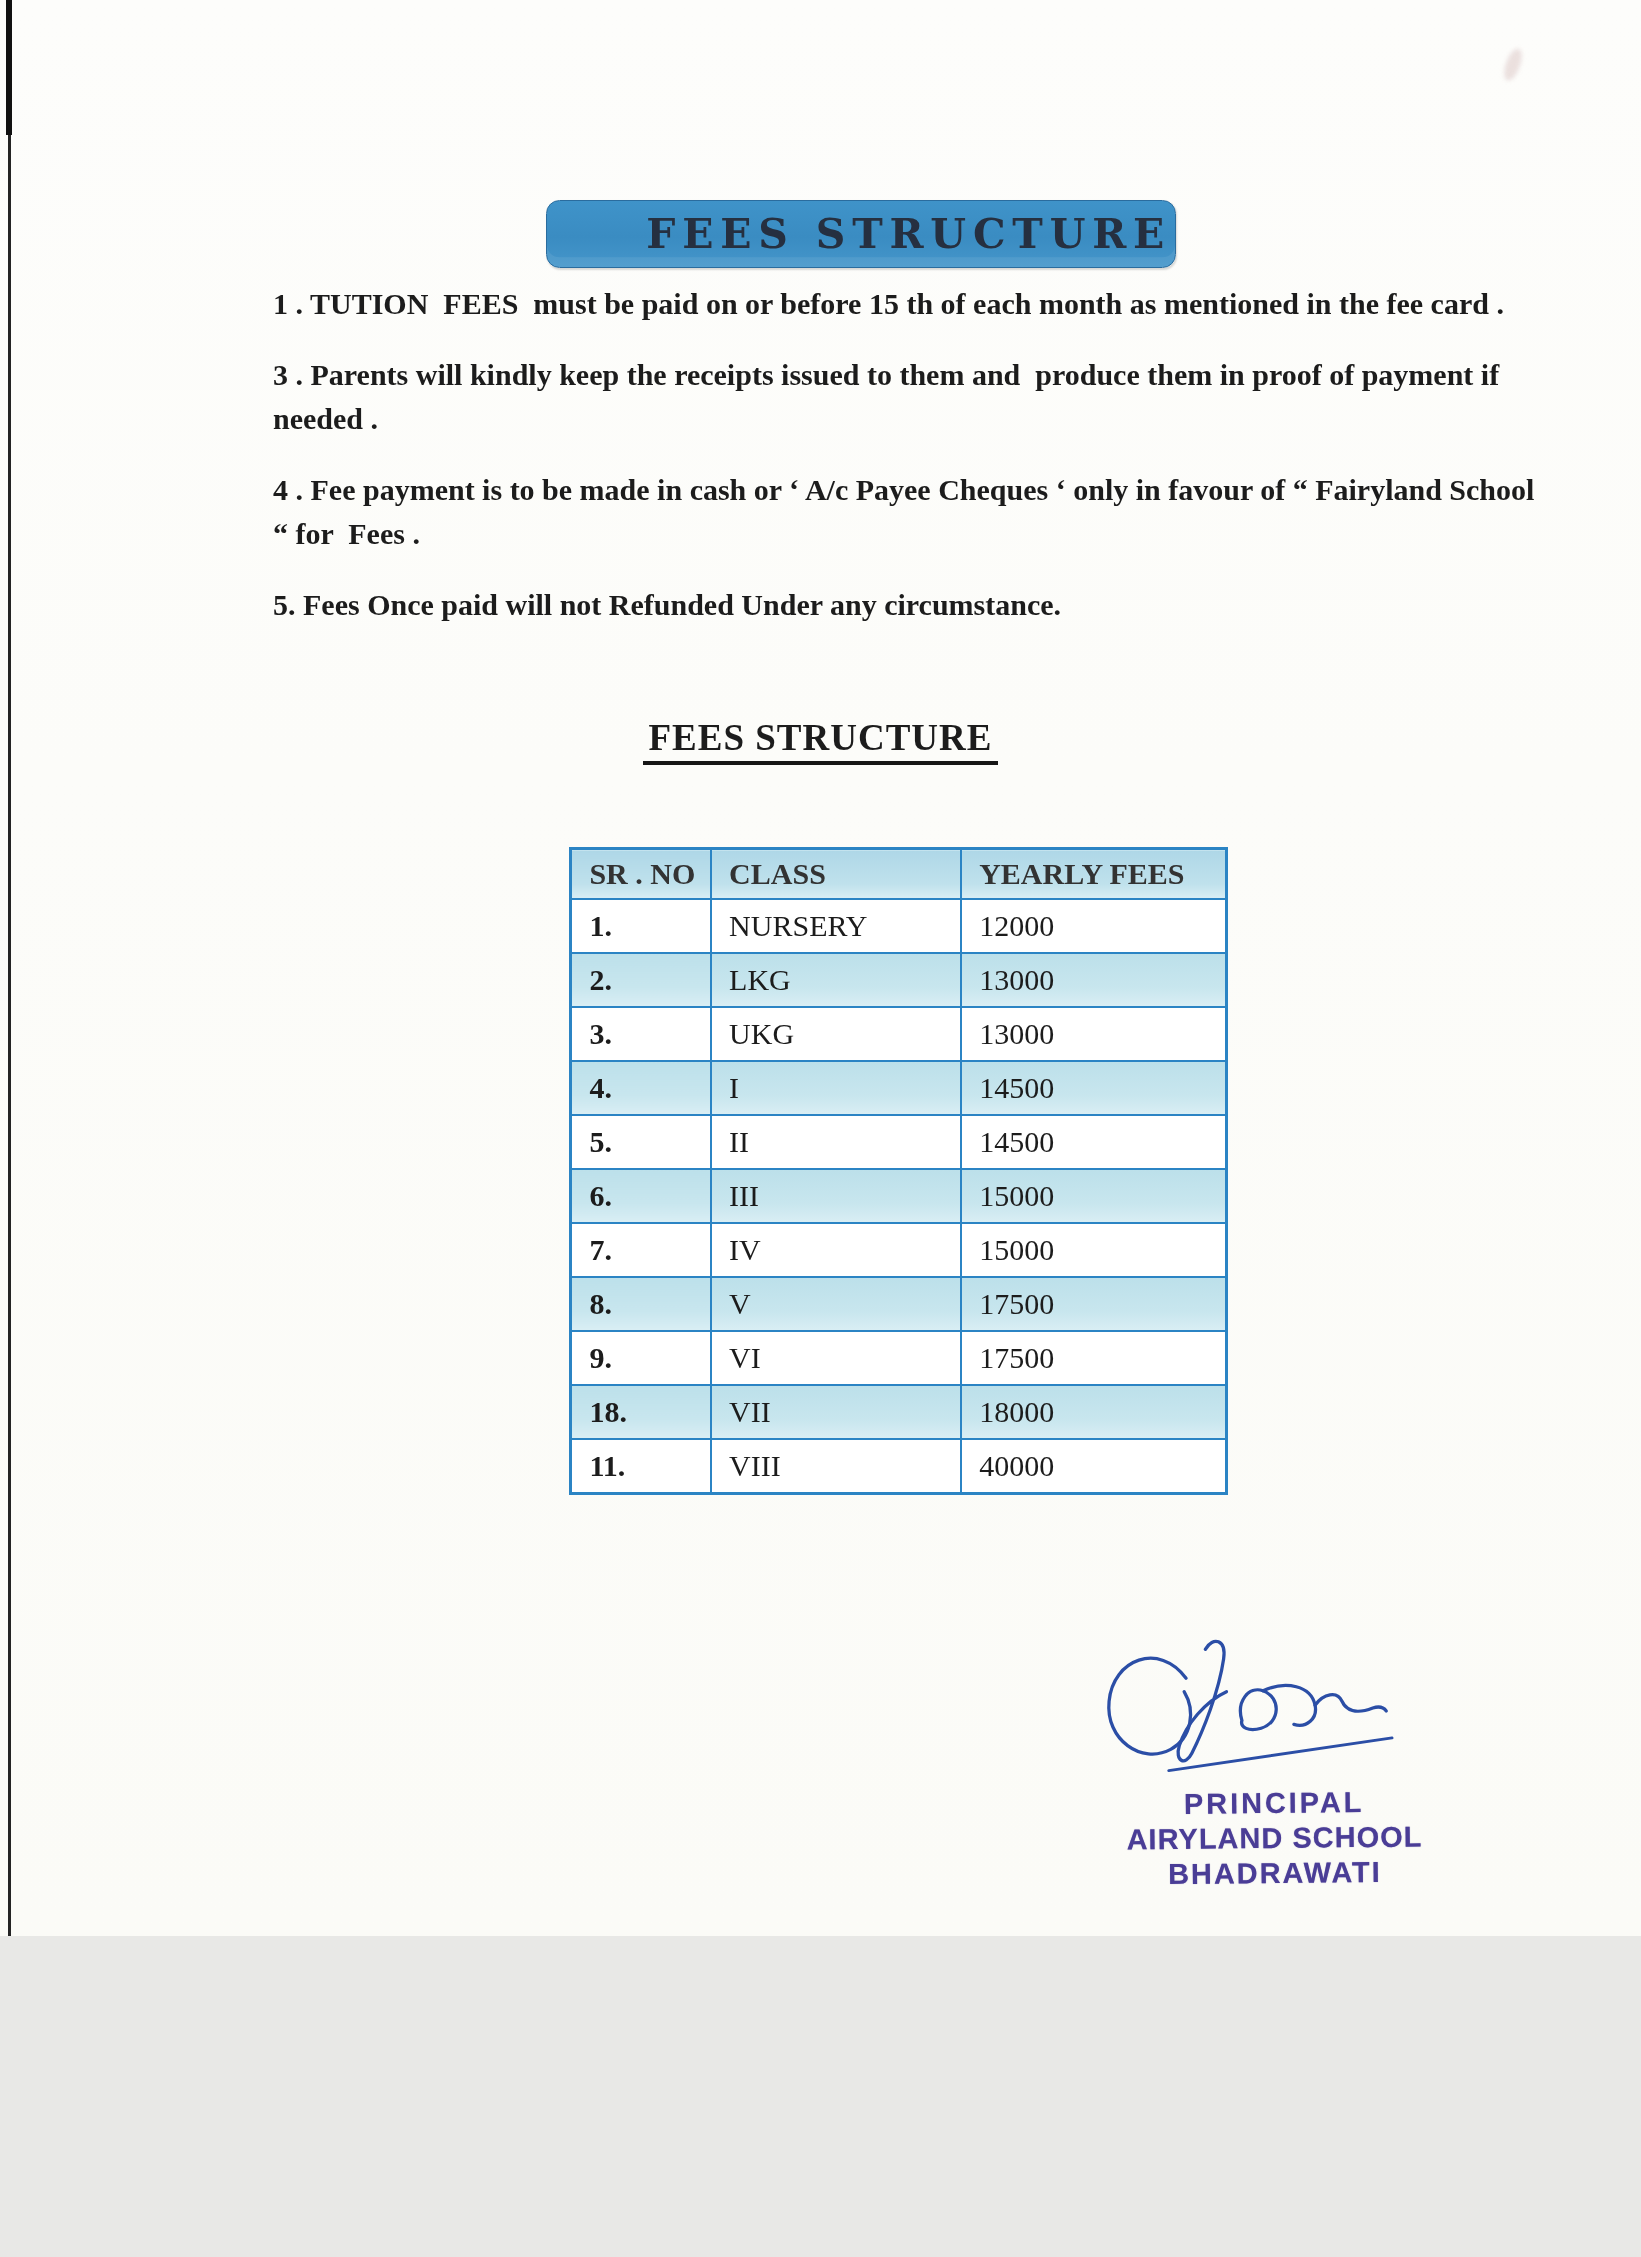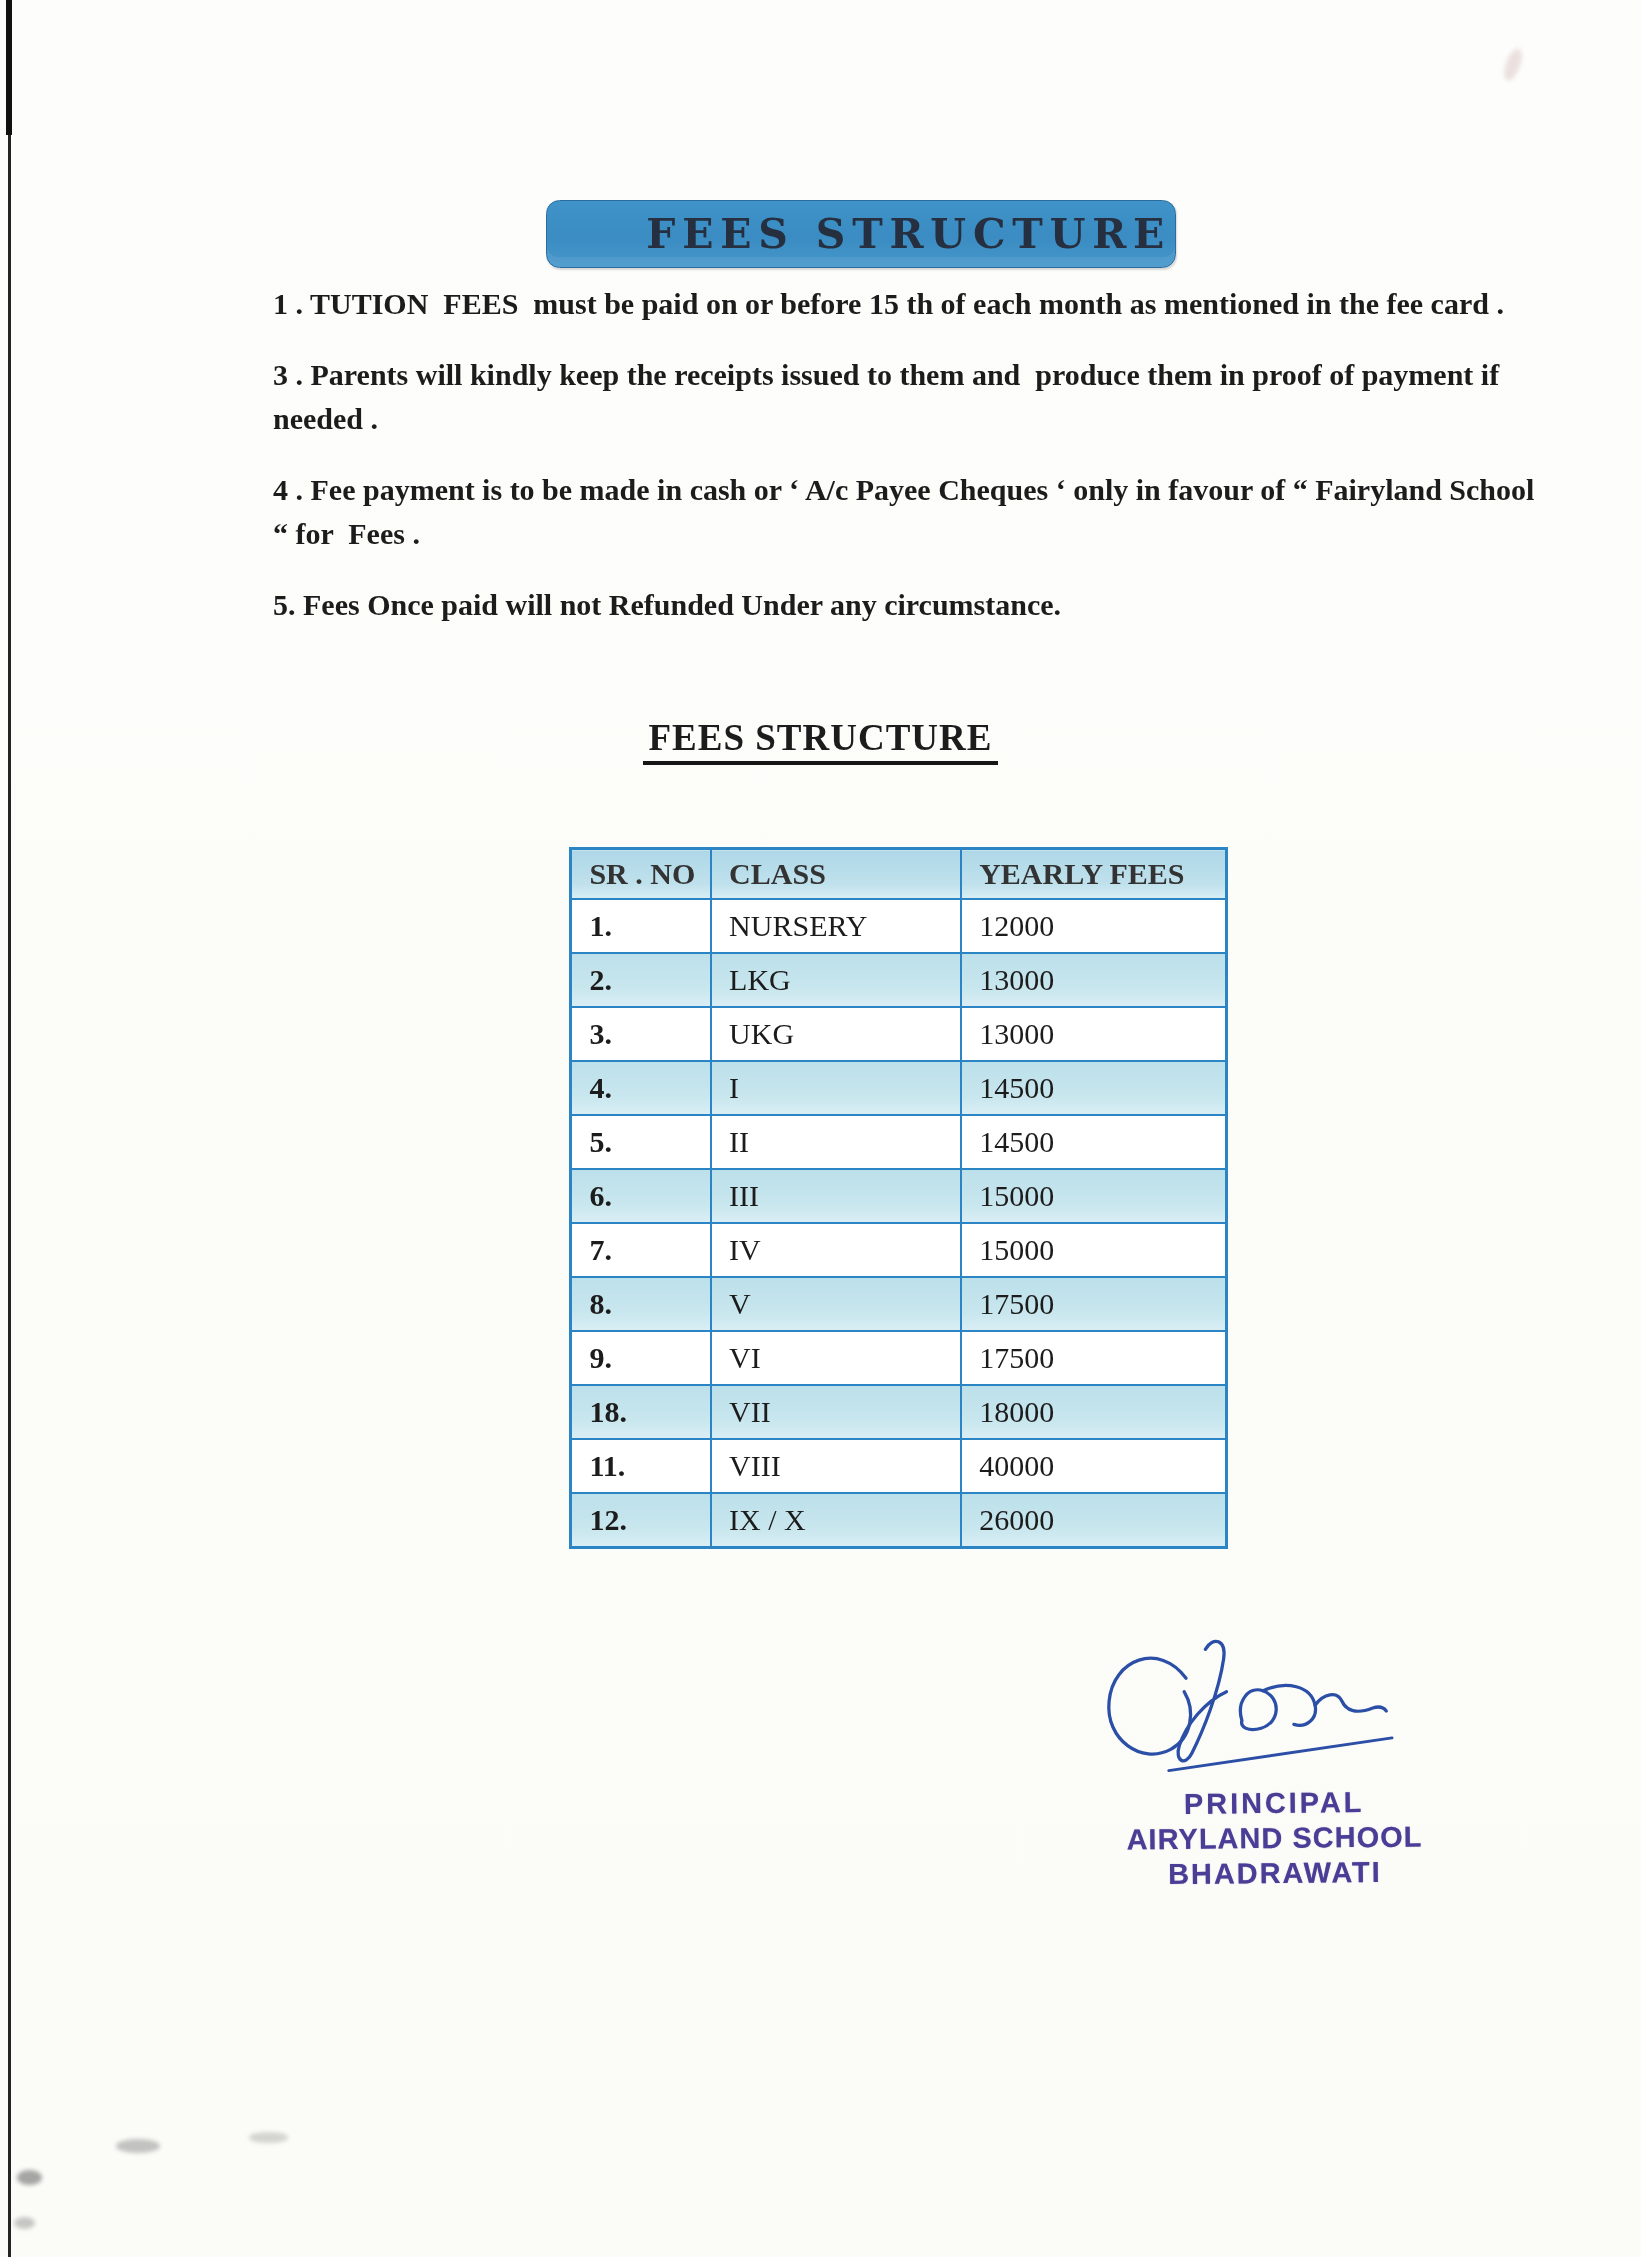--- a/index.html
+++ b/index.html
@@ -1,18 +1,18 @@
 <!DOCTYPE html>
 <html><head>
 <meta charset="utf-8">
 <style>
   html,body{margin:0;padding:0;background:#e8e8e6;}
   .page{
     position:relative;
-    width:1641px;height:2257px;
+    width:1641px;height:1936px;
     margin:0 auto;
     background:linear-gradient(180deg,#fdfdfb 0%,#fcfcf9 40%,#fbfbf7 100%);
     overflow:hidden;
     font-family:"Liberation Serif", serif;
     color:#1c1c1c;
   }
   
   .edge-line{position:absolute;left:7.7px;top:0;width:2.9px;height:2257px;background:#242424;}
   .edge-line-thick{position:absolute;left:5.8px;top:0;width:5.8px;height:135px;background:#111;}
   .smudge{position:absolute;border-radius:50%;filter:blur(1.9px);}
@@ -180,25 +180,20 @@
       <tr class="alt">
         <td class="sr">18.</td>
         <td>VII</td>
         <td>18000</td>
       </tr>
       <tr>
         <td class="sr">11.</td>
         <td>VIII</td>
         <td>40000</td>
       </tr>
-      <tr class="alt">
-        <td class="sr">12.</td>
-        <td>IX / X</td>
-        <td>26000</td>
-      </tr>
     </tbody>
   </table>
 
   <div class="sig-block">
     <svg class="sig-svg" width="348" height="154" viewBox="0 0 360 160">
       <g fill="none" stroke="#2b4ea6" stroke-width="3.4" stroke-linecap="round">
 
         <path d="M98,48 C70,10 22,28 18,72 C14,112 52,138 82,122 C104,110 108,82 96,62"></path>
 
         <path d="M118,18 C126,4 140,8 137,28 C132,62 116,102 104,126 C97,140 86,134 91,118 C98,96 118,72 140,62"></path>

